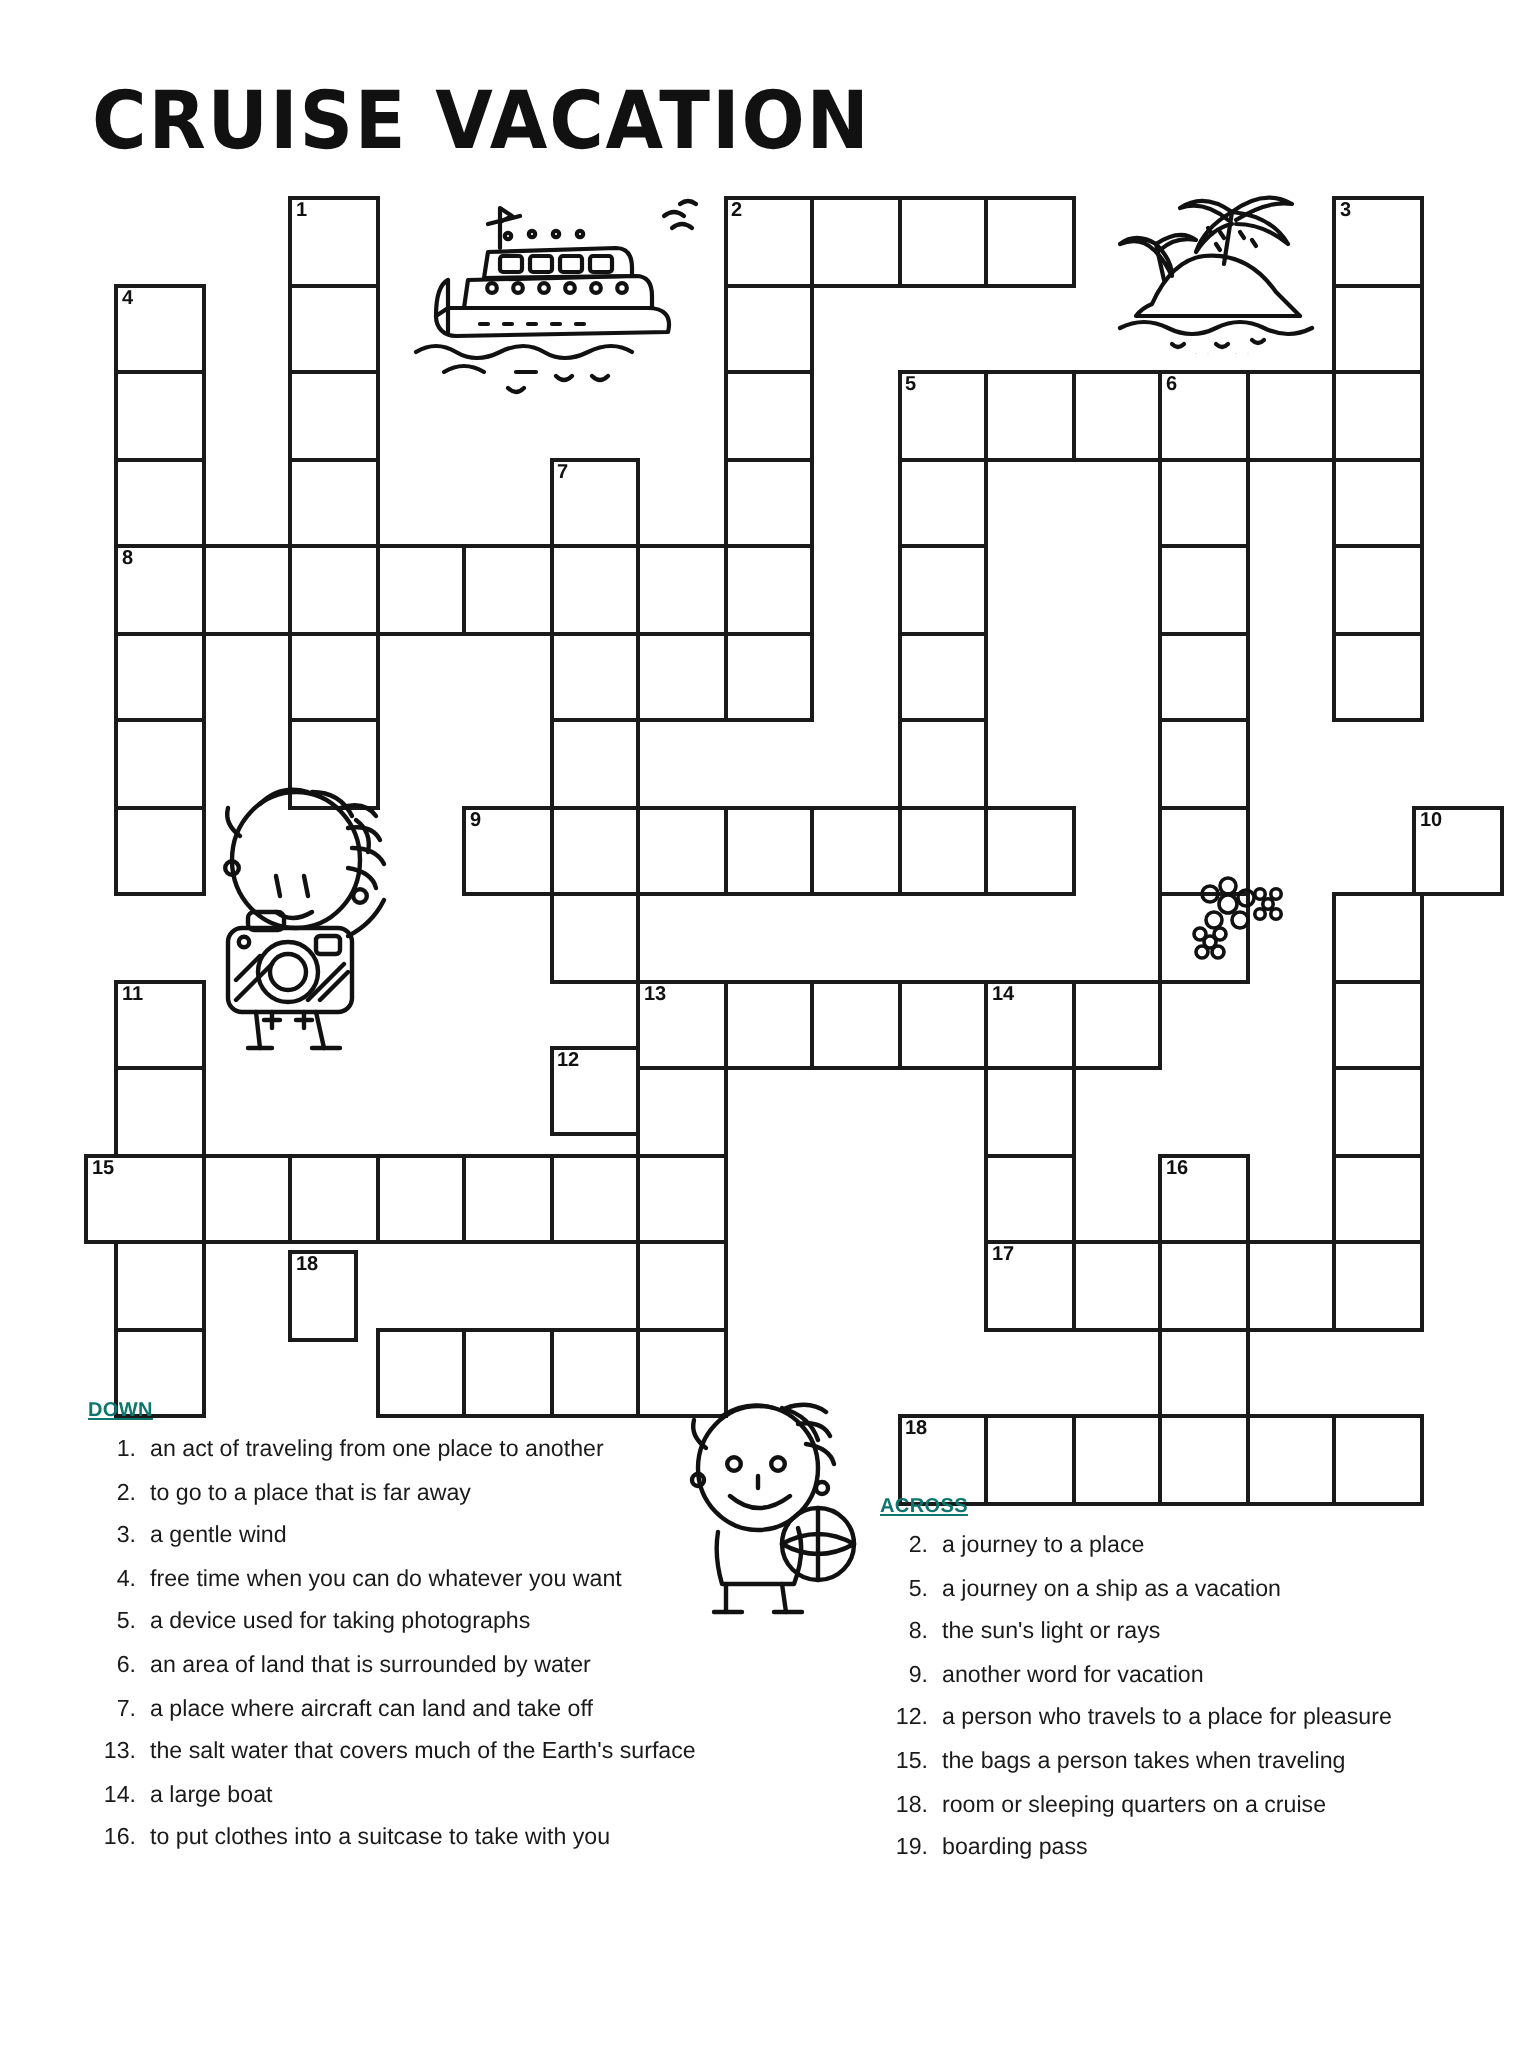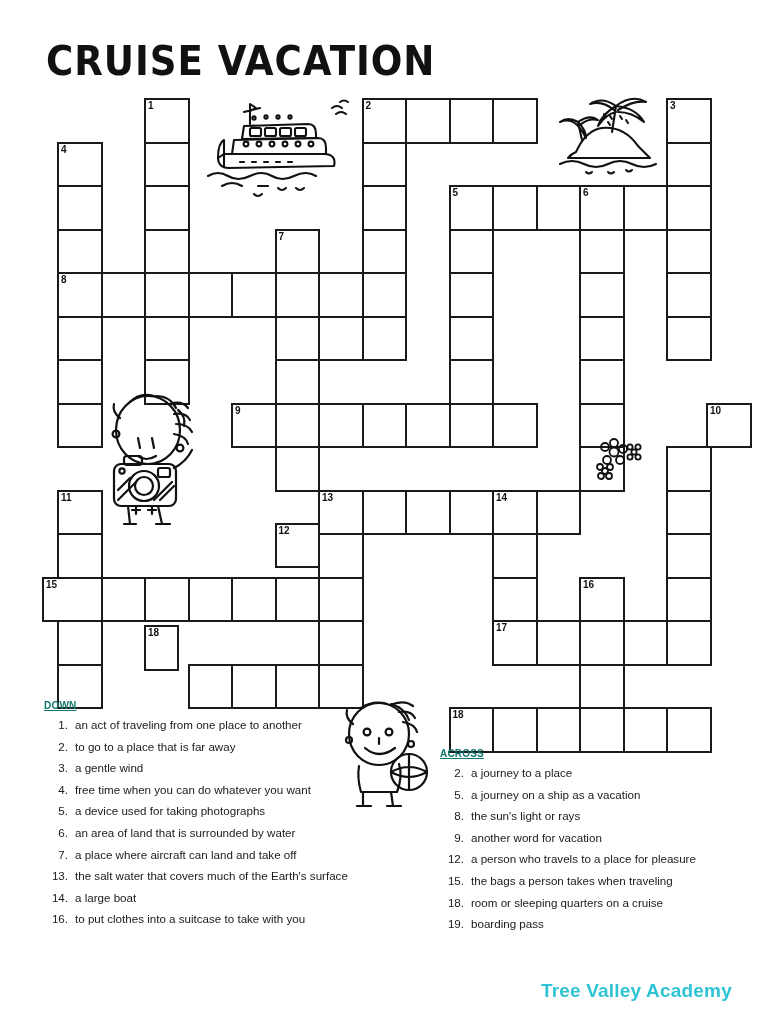--- a/index.html
+++ b/index.html
@@ -426,14 +426,13 @@
           <span class="cn">18.</span>
           <span>room or sleeping quarters on a cruise</span>
         </li>
         <li>
           <span class="cn">19.</span>
           <span>boarding pass</span>
         </li>
       </ol>
   </div>
 
-  <div id="brand">Tree Valley Academy</div>
 </div>
 
 </body></html>

